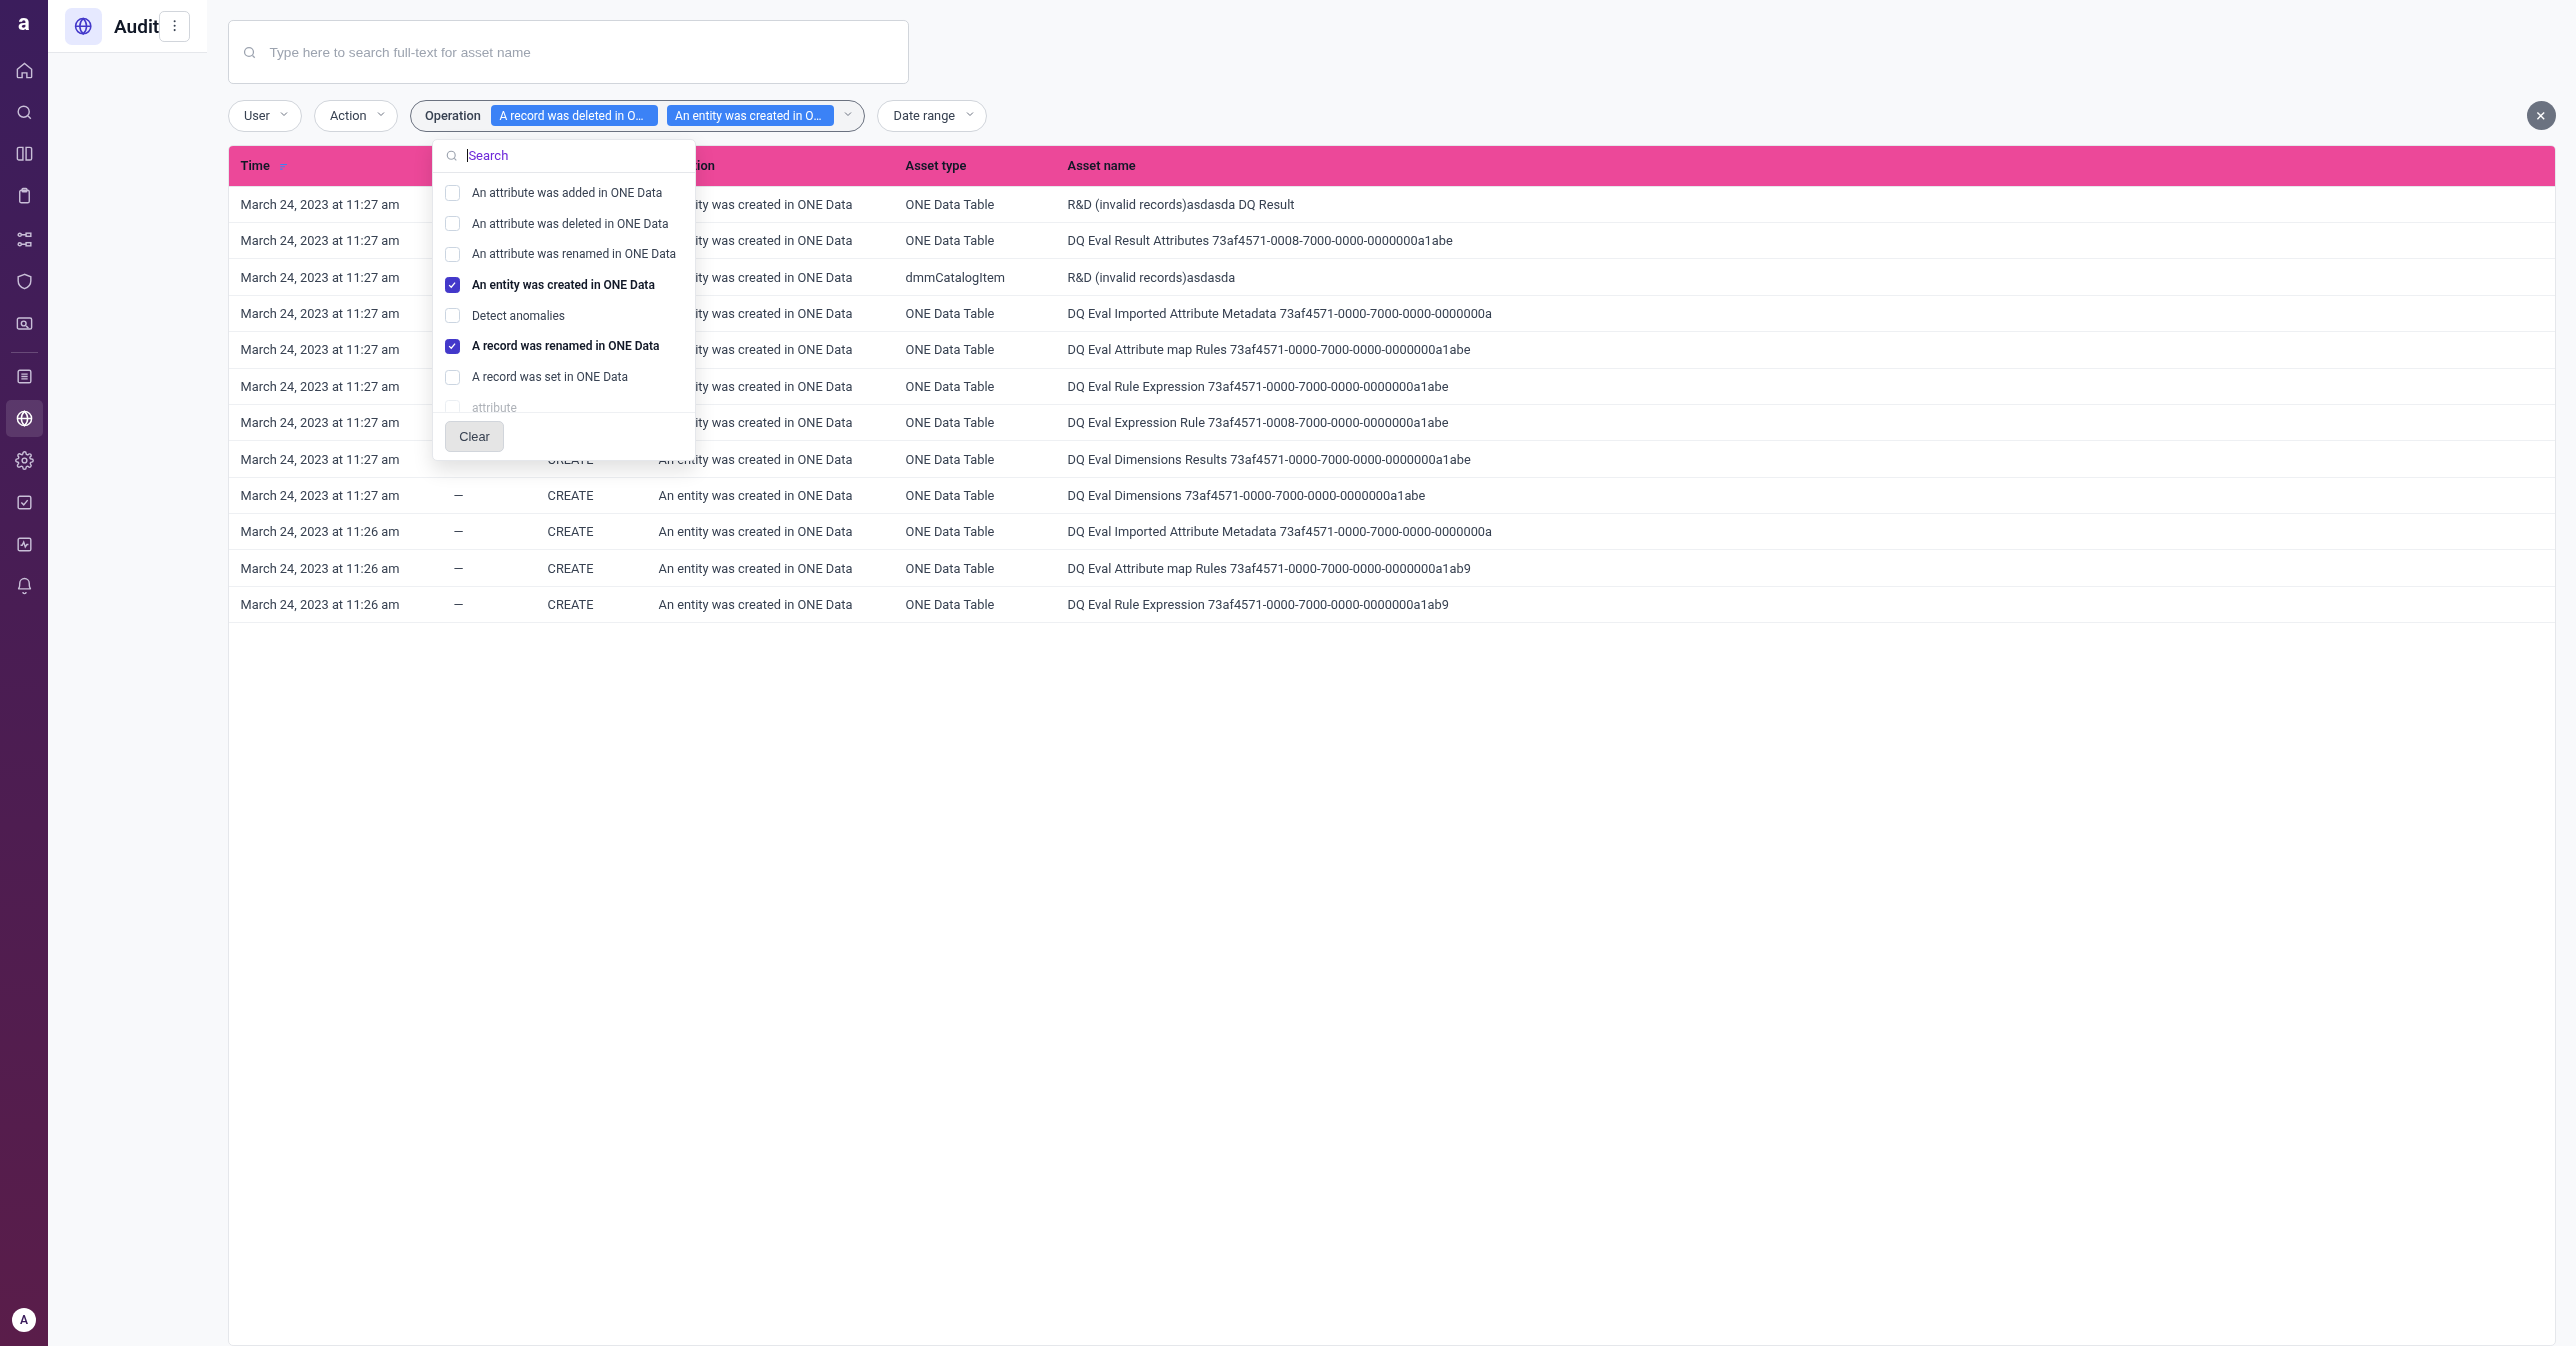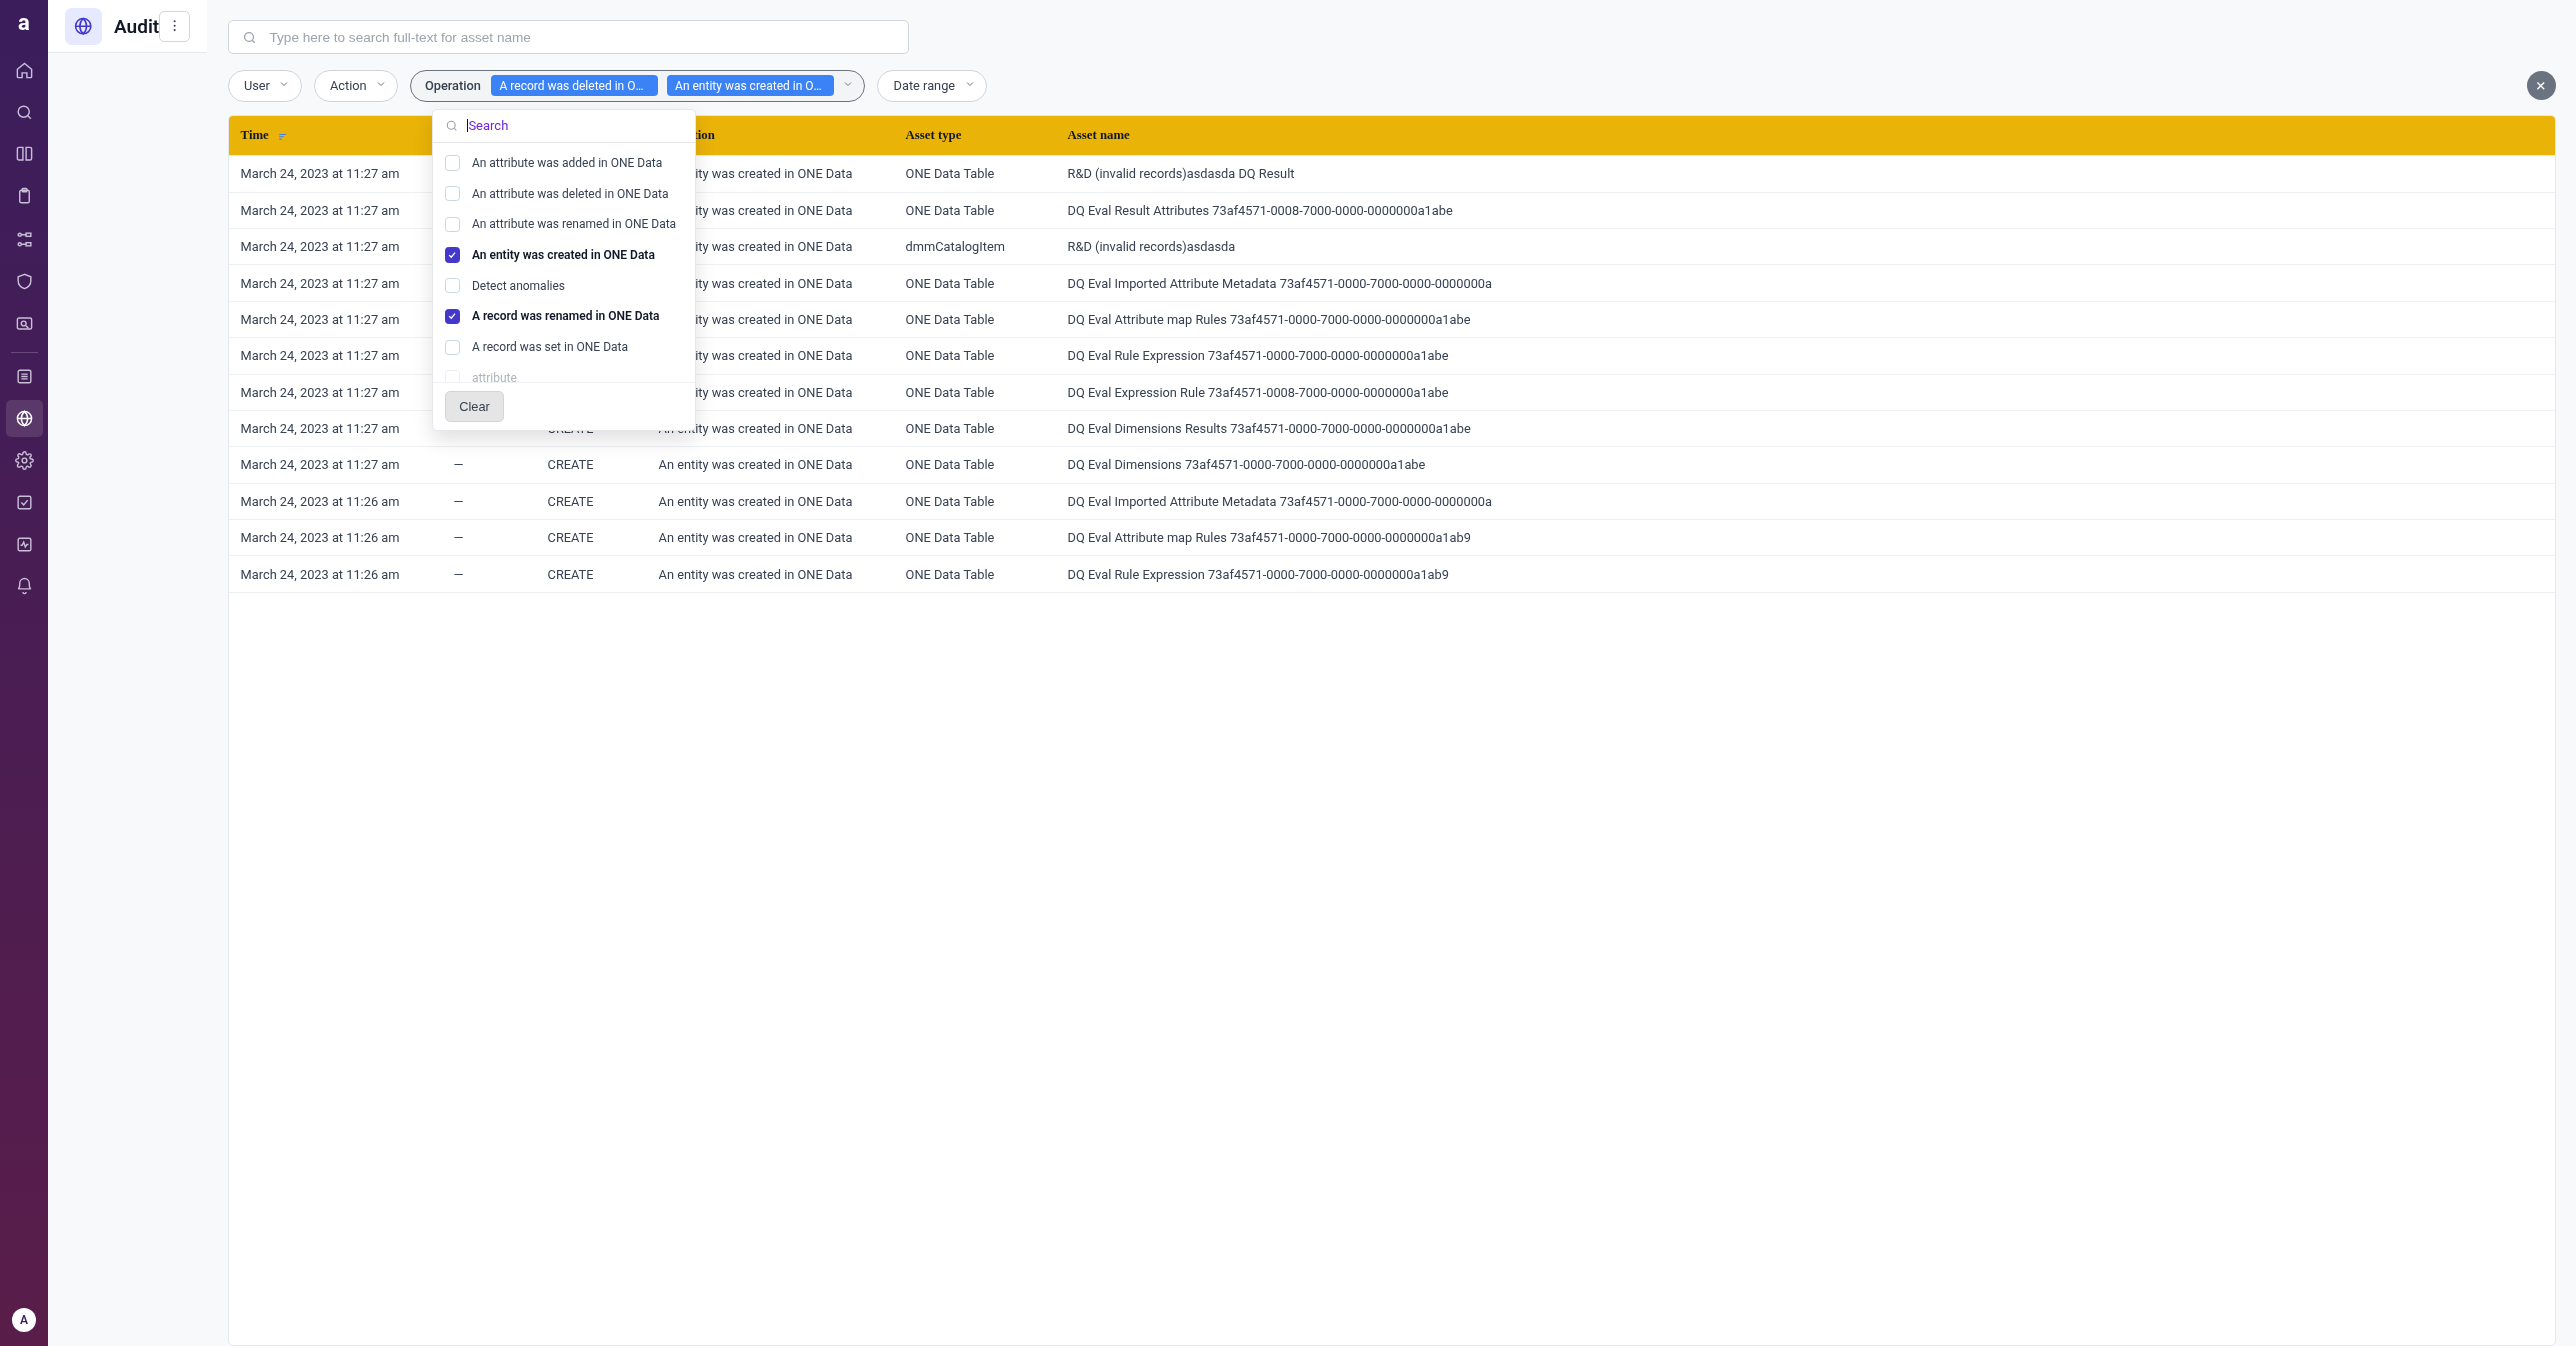--- a/index.html
+++ b/index.html
@@ -89,21 +89,21 @@
   flex-direction: column;
 }
 
 .search-wrap {
   background: #fff;
   border: 0.9px solid #d1d5db;
   border-radius: 5.1px;
   display: flex;
   align-items: center;
   padding: 0 13.6px;
-  height: 34px;
+  height: 64px;
   width: 681px;
   margin-bottom: 15.3px;
 }
 .search-wrap svg { width: 15.3px; height: 15.3px; color: #9ca3af; margin-right: 12px; }
 .search-wrap input {
   border: none; outline: none; flex: 1; font-size: 13.6px; color: #374151; background: transparent;
 }
 .search-wrap input::placeholder { color: #9ca3af; }
 
 
@@ -198,23 +198,22 @@
   background: #fff;
   border: 0.9px solid #e5e7eb;
   border-radius: 5.1px;
   overflow: auto;
   flex: 1;
   min-height: 0;
 }
 table { width: 100%; border-collapse: collapse; }
 thead th {
   text-align: left; font-weight: 600; color: #111827; font-size: 12.8px;
-  padding: 12px 12px; border-bottom: 0.9px solid #e5e7eb; background: #eab308;
+  padding: 12px 12px; border-bottom: 0.9px solid #e5e7eb; background: #ec4899;
   white-space: nowrap;
-  font-family: Liberation Serif, serif;
 }
 thead th .sort { color: #3b82f6; margin-left: 5.1px; display: inline-flex; vertical-align: middle; }
 thead th .sort svg { width: 13.6px; height: 13.6px; }
 tbody td {
   padding: 10.2px 12px; border-bottom: 0.9px solid #eef0f3; color: #374151; font-size: 12.8px;
   white-space: nowrap; overflow: hidden; text-overflow: ellipsis;
 }
 .col-time { width: 213px; }
 .col-user { width: 94px; }
 .col-action { width: 111px; }

